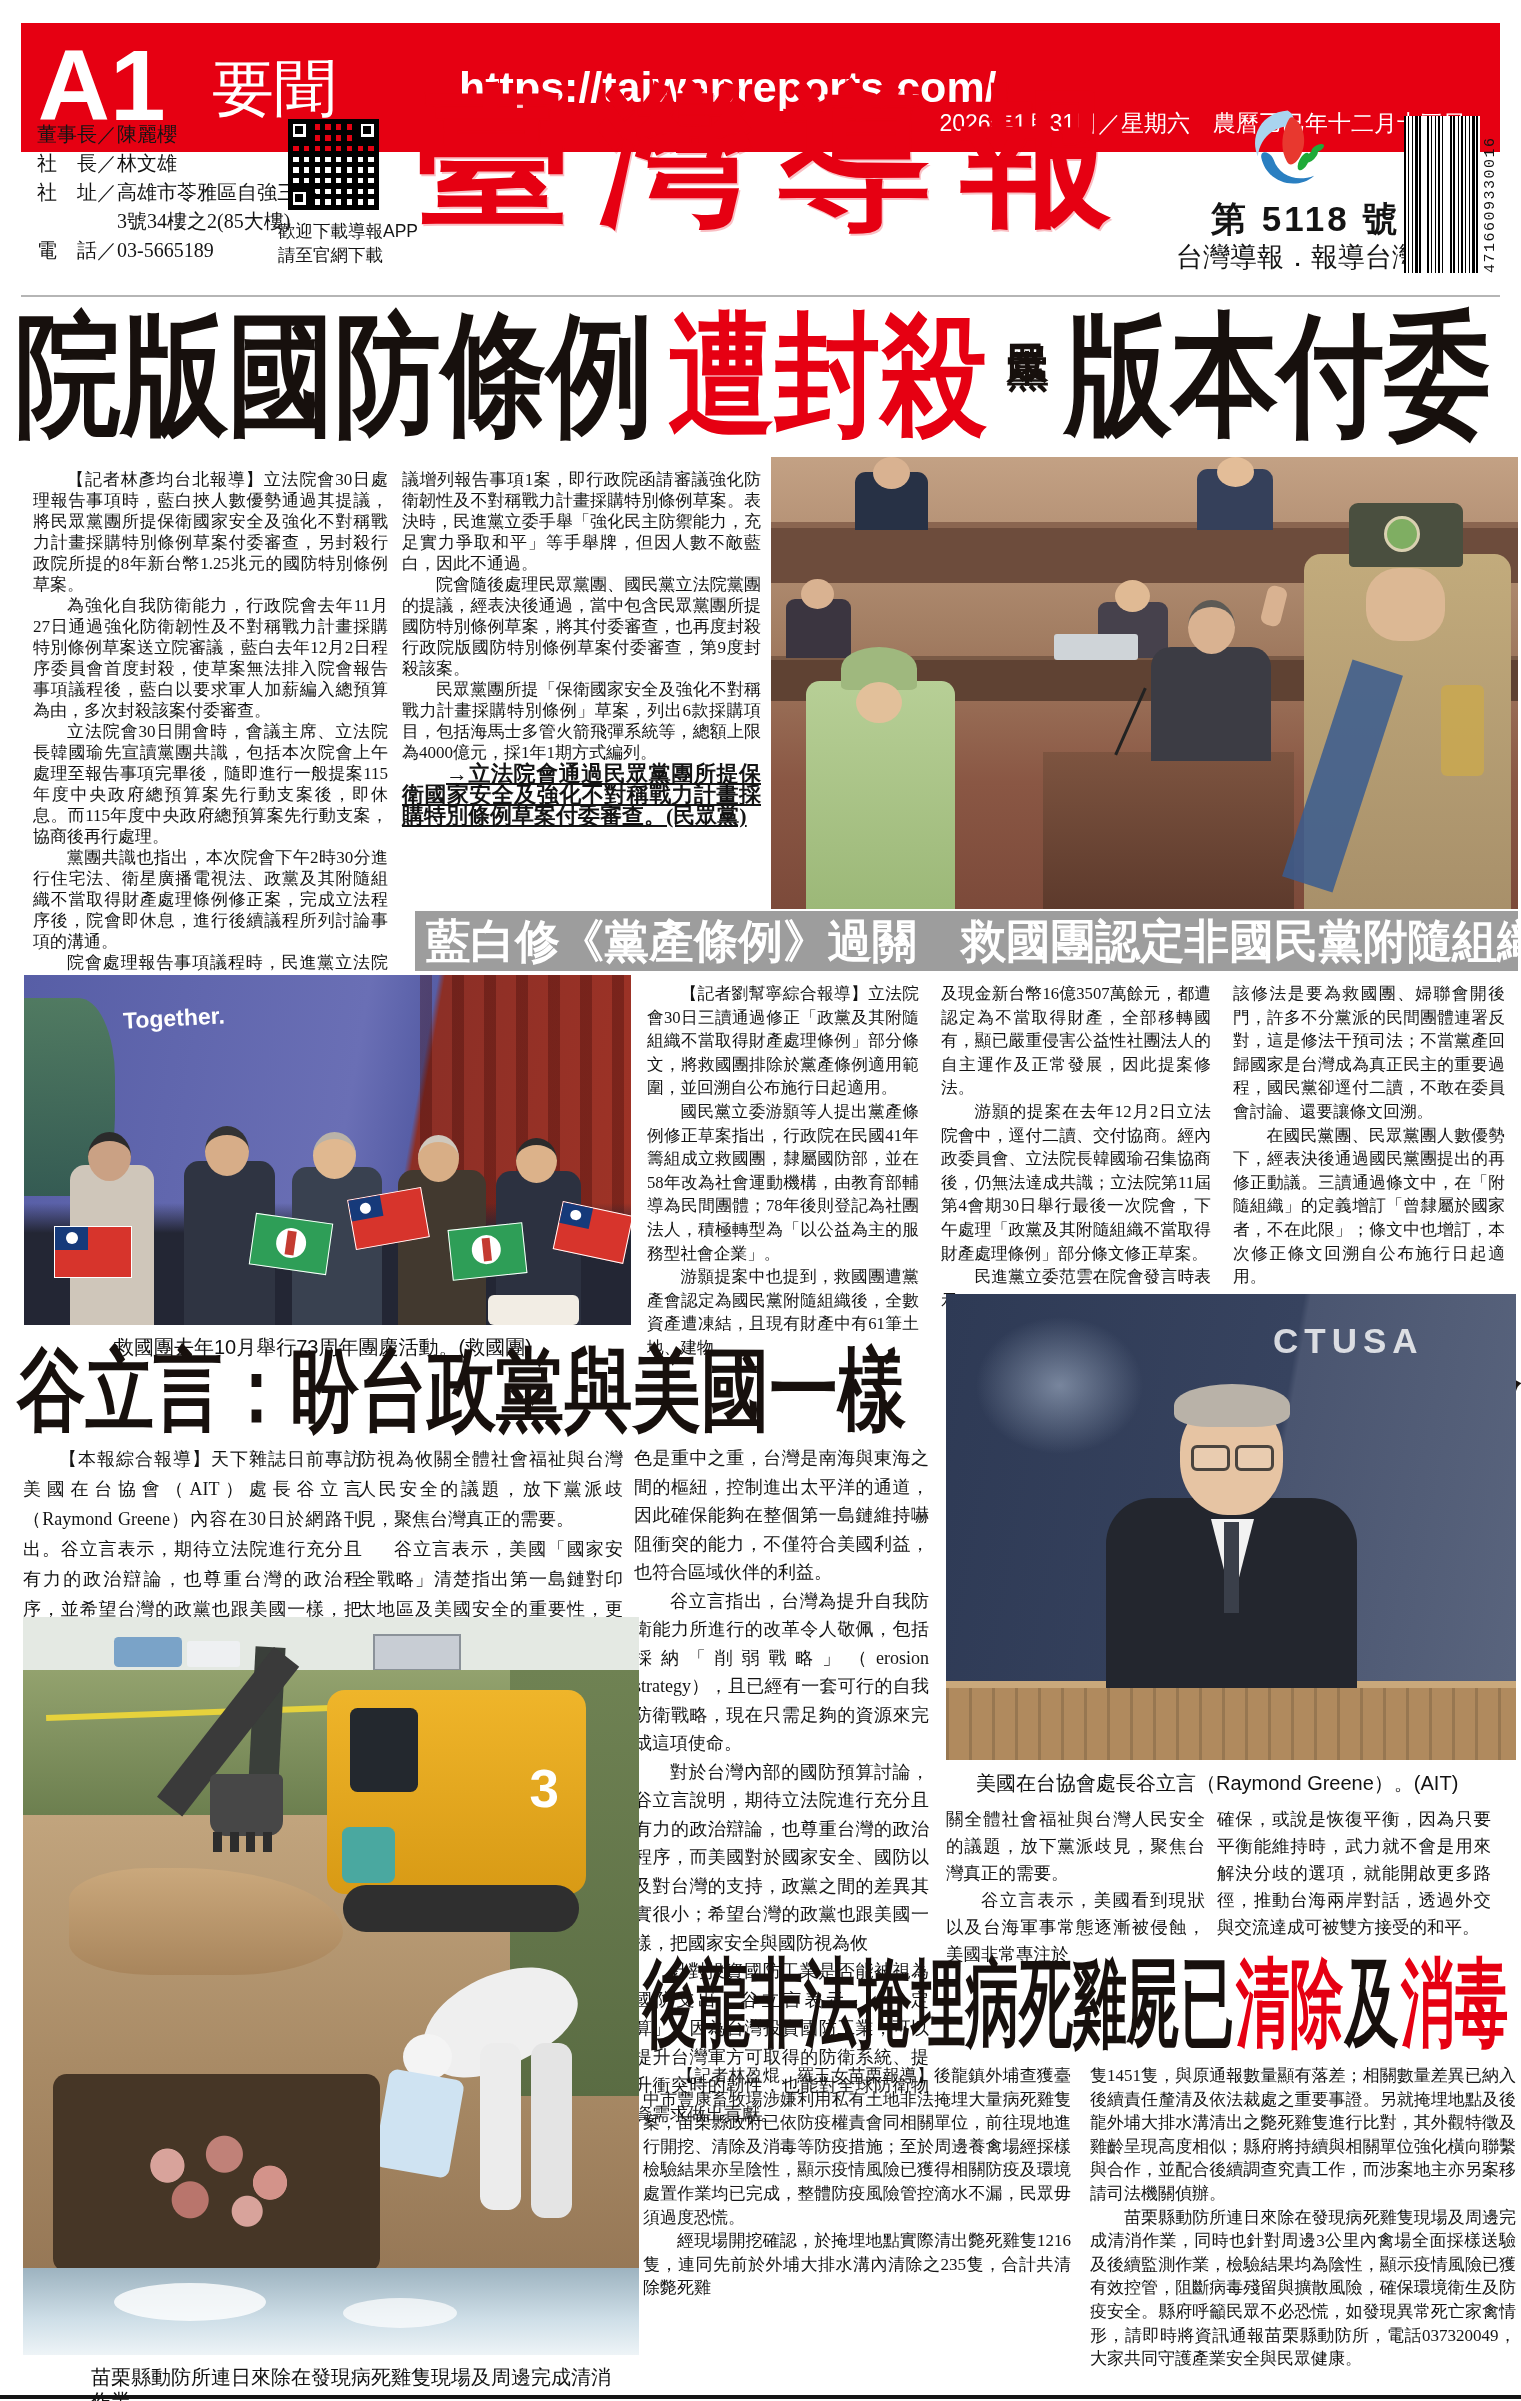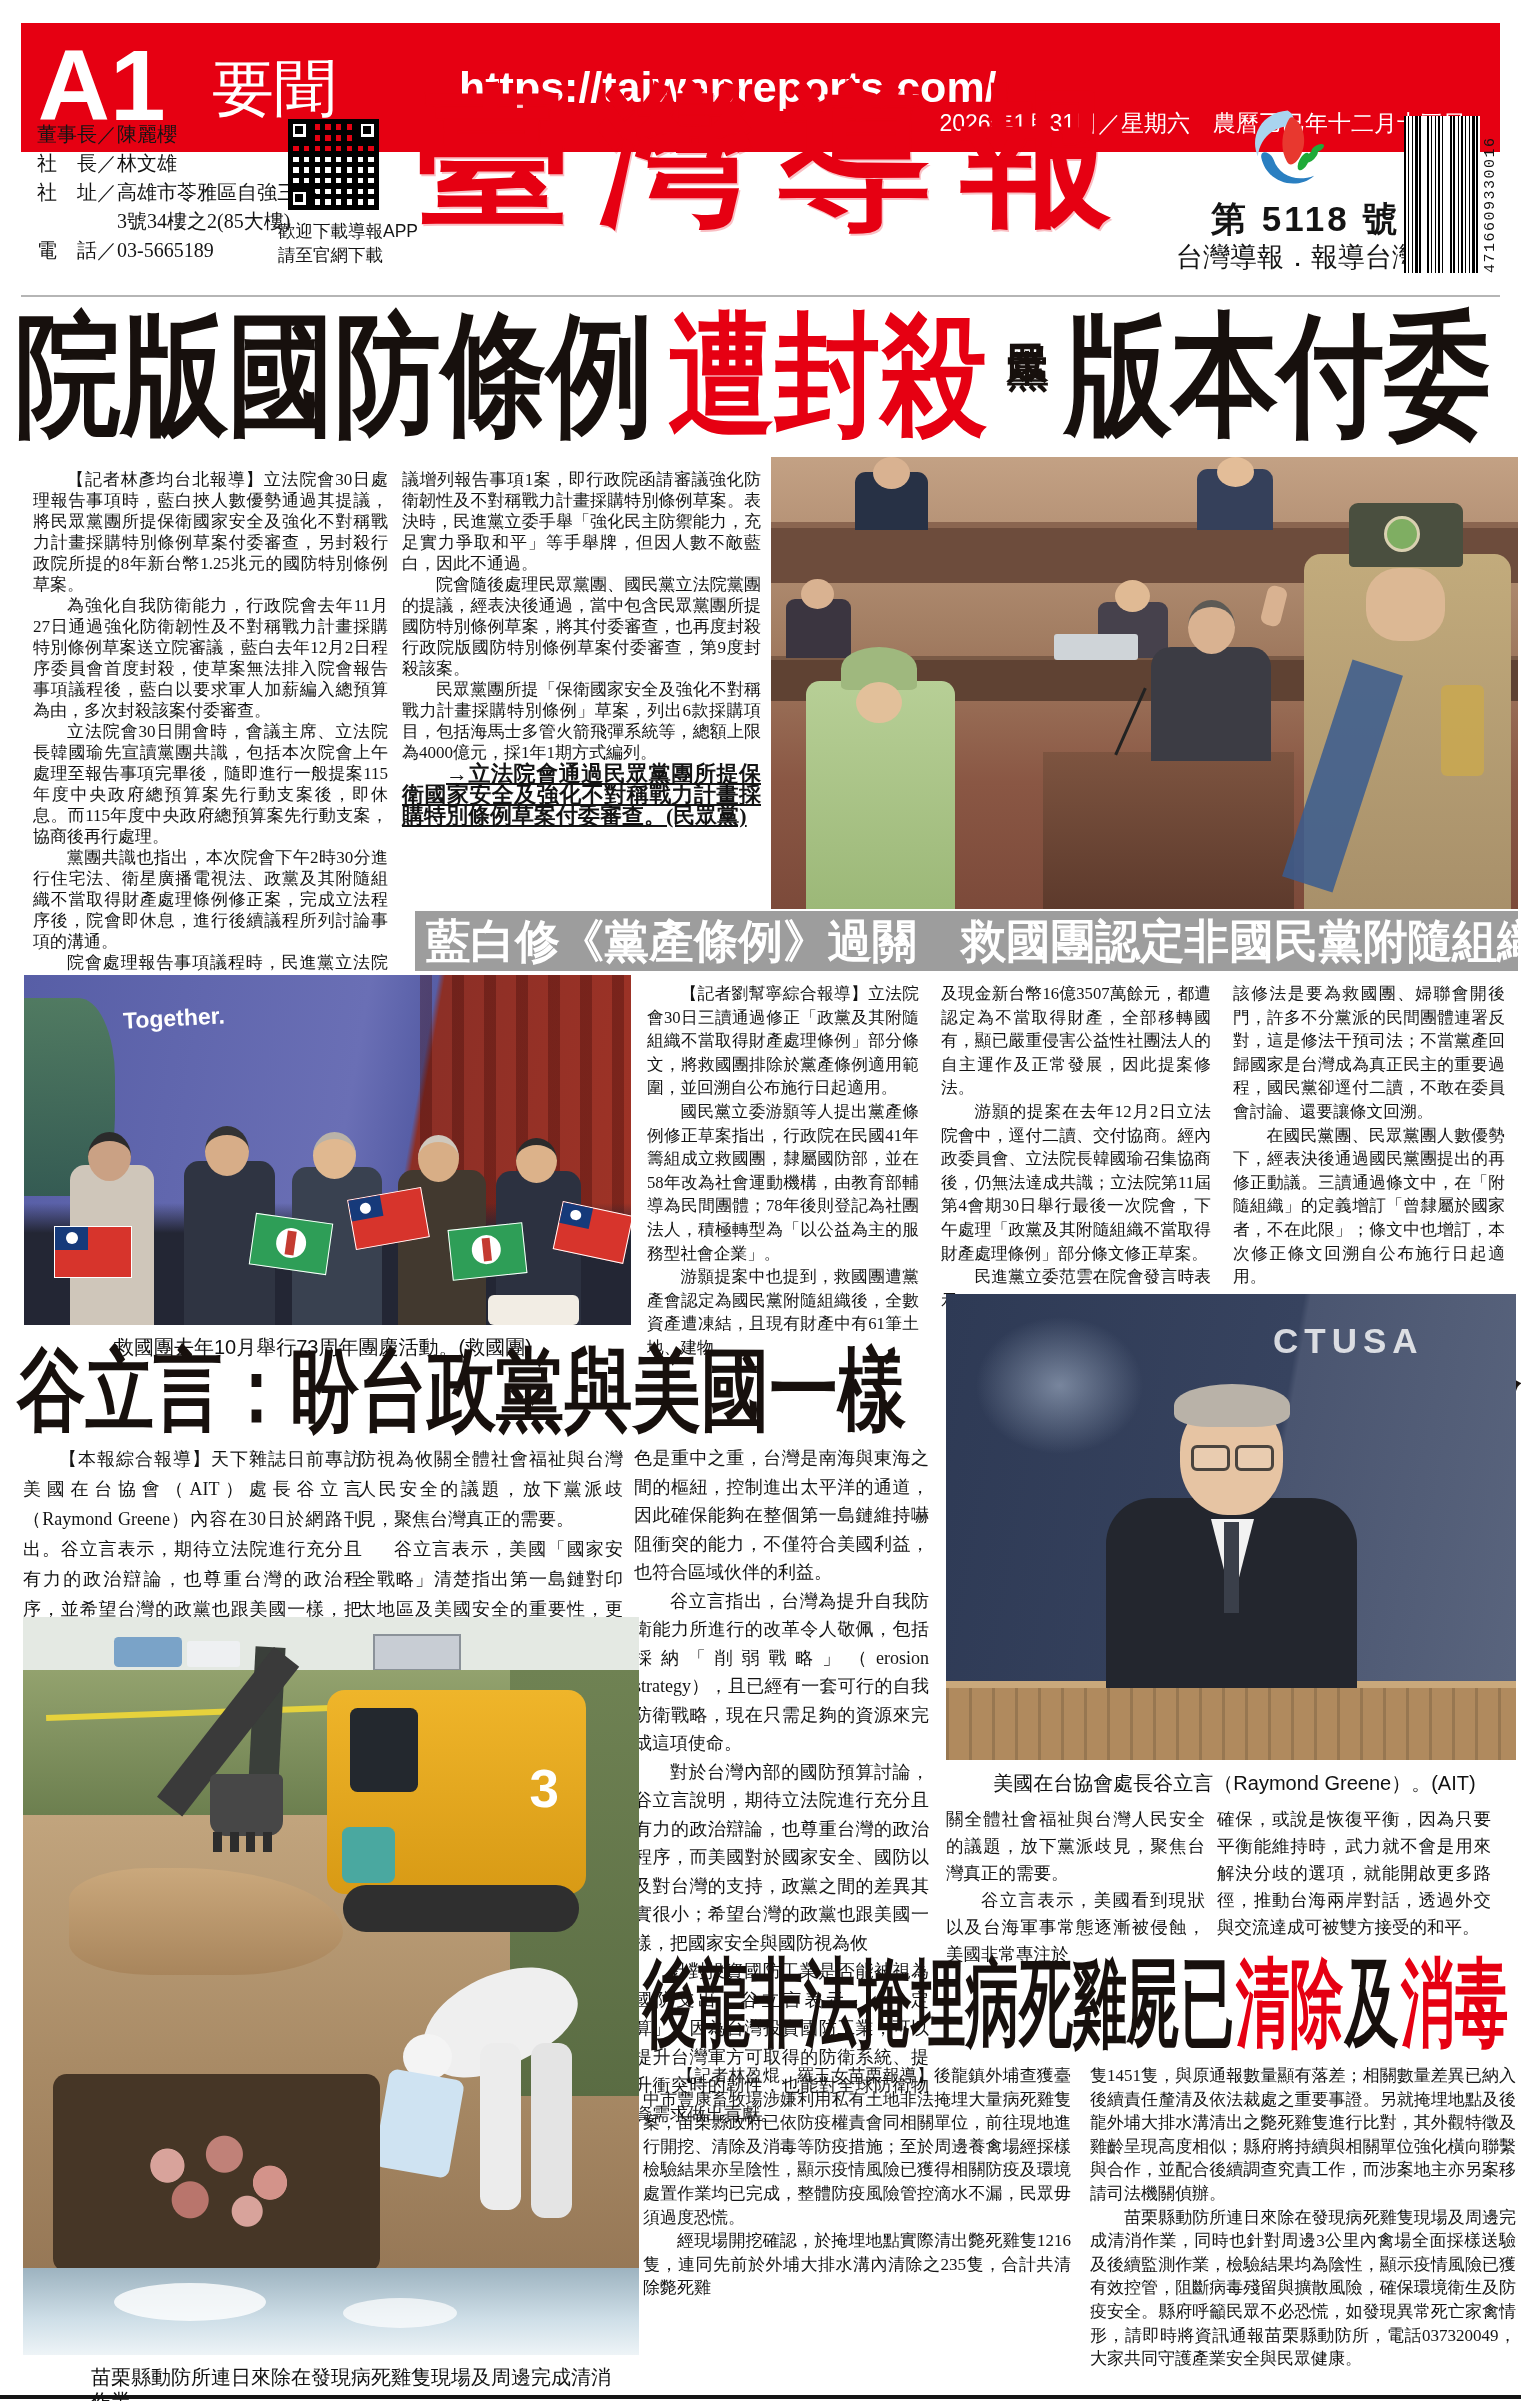--- a/index.html
+++ b/index.html
@@ -252,21 +252,21 @@
       <div class="ph" style="left:0;top:0;width:570px;height:79px;background:repeating-linear-gradient(90deg,rgba(0,0,0,.14) 0 3px,rgba(0,0,0,0) 3px 23px);"></div>
     </div>
     <div class="ph" style="left:160px;top:204px;width:251px;height:190px;background:#23262e;border-radius:46px 46px 0 0;"></div>
     <div class="ph" style="left:265px;top:225px;width:43px;height:84px;background:#f2f2f2;clip-path:polygon(0 0,100% 0,50% 100%);"></div>
     <div class="ph" style="left:278px;top:228px;width:15px;height:91px;background:#3a3f4a;"></div>
     <div class="ph" style="left:234px;top:105px;width:103px;height:116px;background:#e6c4a3;border-radius:46%;"></div>
     <div class="ph" style="left:228px;top:90px;width:116px;height:43px;background:#b9b2a8;border-radius:50% 50% 30% 30%;"></div>
     <div class="ph" style="left:245px;top:151px;width:33px;height:20px;border:3px solid #4a443e;border-radius:6px;background:rgba(255,255,255,.15);"></div>
     <div class="ph" style="left:289px;top:151px;width:33px;height:20px;border:3px solid #4a443e;border-radius:6px;background:rgba(255,255,255,.15);"></div>
   </div>
-  <div class="cap" style="left:976px;top:1771px;width:517px;text-align:center;">美國在台協會處長谷立言（Raymond Greene）。(AIT)</div>
+  <div class="cap" style="left:976px;top:1771px;width:517px;text-align:left;">美國在台協會處長谷立言（Raymond Greene）。(AIT)</div>
 
   <section class="col a3c" style="left:946px;top:1806px;width:259px;">
     <p class="cont">關全體社會福祉與台灣人民安全的議題，放下黨派歧見，聚焦台灣真正的需要。</p>
     <p>谷立言表示，美國看到現狀以及台海軍事常態逐漸被侵蝕，美國非常專注於</p>
   </section>
   <section class="col a3c" style="left:1217px;top:1806px;width:274px;">
     <p class="cont">確保，或說是恢復平衡，因為只要平衡能維持時，武力就不會是用來解決分歧的選項，就能開啟更多路徑，推動台海兩岸對話，透過外交與交流達成可被雙方接受的和平。</p>
   </section>
 
   <div class="photo" style="left:23px;top:1617px;width:616px;height:738px;

